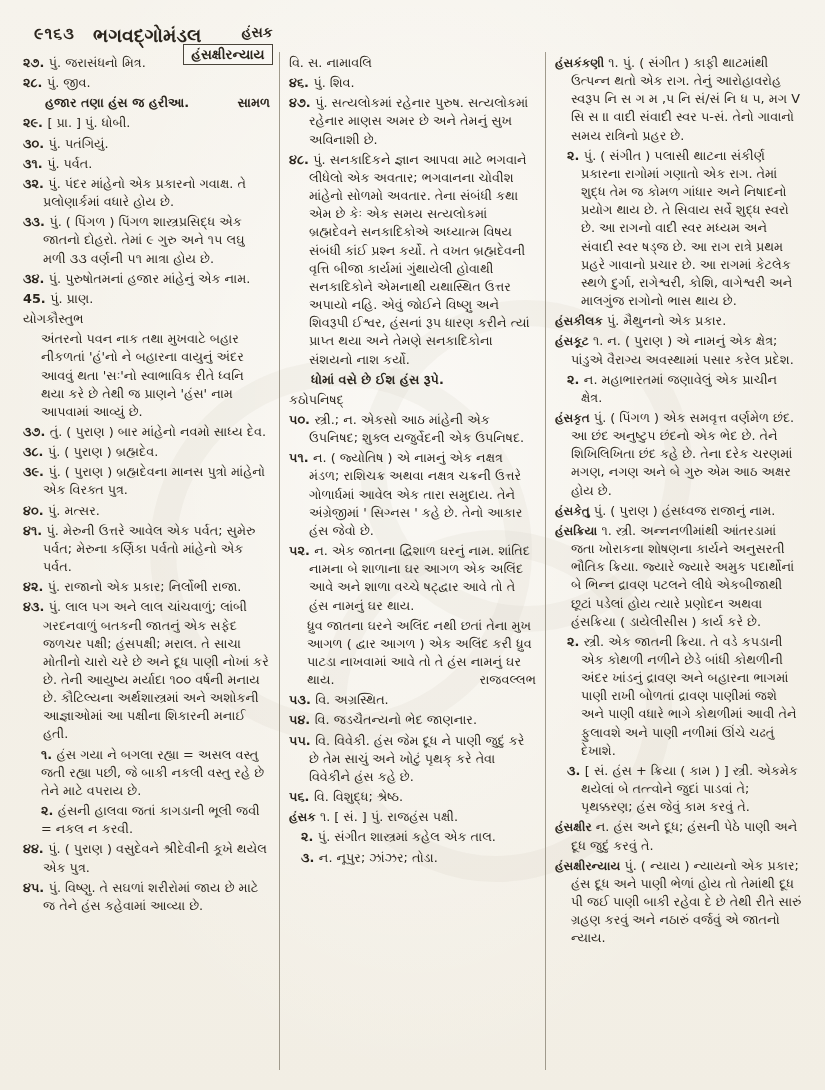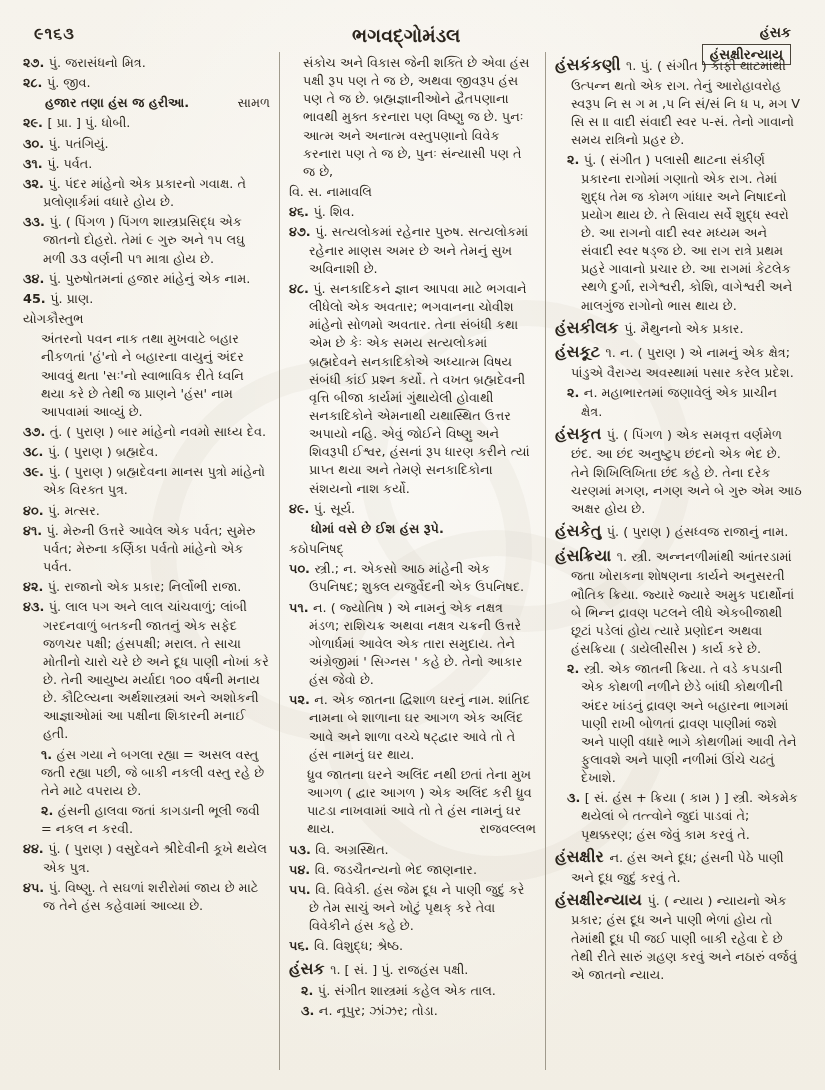--- a/index.html
+++ b/index.html
@@ -18,21 +18,21 @@
     box-sizing:border-box;
   }
   
   .watermark{position:absolute;left:150px;top:300px;width:520px;height:520px;pointer-events:none;opacity:.5;}
   .watermark .c{position:absolute;border-radius:50%;border:26px solid rgba(190,182,164,.22);}
   .c1{left:0;top:60px;width:330px;height:330px;}
   .c2{left:210px;top:0;width:280px;height:280px;border-color:rgba(190,182,164,.16);}
   .c3{left:170px;top:230px;width:300px;height:300px;border-color:rgba(190,182,164,.14);}
   
   .header{
-    display:flex;justify-content:space-between;align-items:flex-start;
+    display:flex;align-items:flex-start;
     padding:24px 34px 4px 34px;height:48px;box-sizing:border-box;
   }
   .pageno{font-weight:bold;font-size:16px;letter-spacing:1px;}
   .title{font-weight:bold;font-size:19px;transform:translateX(18px);}
   .head-right{text-align:right;line-height:1.25;}
   .run-head{font-weight:bold;font-size:14px;margin-bottom:2px;}
   .boxed-head{
     display:inline-block;font-weight:bold;font-size:13.5px;
     border:1.5px solid #4a443a;padding:1px 7px 2px 7px;background:rgba(255,255,255,.25);
   }
@@ -42,27 +42,27 @@
     padding:4px 14px 0 14px;height:1022px;box-sizing:border-box;overflow:hidden;
     position:relative;z-index:2;
   }
   .col{flex:1 1 0;padding:2px 9px 0 9px;font-size:12.8px;line-height:1.42;overflow:hidden;}
   .col.divider{border-right:1px solid #a09a8c;}
   
   .blk{margin:0 0 2px 0;}
   .sense{padding-left:20px;text-indent:-20px;}
   .sense .lead{font-weight:bold;}
   .entry{padding-left:16px;text-indent:-16px;}
-  .entry .lead{font-weight:bold;font-size:16px;margin-top:44px;}
+  .entry .lead{font-weight:bold;font-size:12px;margin-top:44px;}
   .subsense{padding-left:26px;text-indent:-14px;}
   .subsense .lead{font-weight:bold;}
   .note{padding-left:18px;}
   .note .lead{font-weight:bold;}
   .quote{padding-left:22px;font-weight:bold;}
-  .quote .src{float:right;font-weight:normal;padding-left:6px;}
+  .quote .src{float:right;font-weight:bold;padding-left:6px;}
   .source{text-align:left;padding-right:6px;}
   .para{padding-left:14px;}
 </style>
 </head>
 <body>
 
 <div class="page">
 
   <div class="watermark">
     <div class="c c1"></div>
@@ -99,26 +99,24 @@
         <div class="blk sense"><span class="lead">૪૦. </span><span class="txt">પું. મત્સર.</span></div>
         <div class="blk sense"><span class="lead">૪૧. </span><span class="txt">પું. મેરુની ઉત્તરે આવેલ એક પર્વત; સુમેરુ પર્વત; મેરુના કર્ણિકા પર્વતો માંહેનો એક પર્વત.</span></div>
         <div class="blk sense"><span class="lead">૪૨. </span><span class="txt">પું. રાજાનો એક પ્રકાર; નિર્લોભી રાજા.</span></div>
         <div class="blk sense"><span class="lead">૪૩. </span><span class="txt">પું. લાલ પગ અને લાલ ચાંચવાળું; લાંબી ગરદનવાળું બતકની જાતનું એક સફેદ જળચર પક્ષી; હંસપક્ષી; મરાલ. તે સાચા મોતીનો ચારો ચરે છે અને દૂધ પાણી નોખાં કરે છે. તેની આયુષ્ય મર્યાદા ૧૦૦ વર્ષની મનાય છે. કૌટિલ્યના અર્થશાસ્ત્રમાં અને અશોકની આજ્ઞાઓમાં આ પક્ષીના શિકારની મનાઈ હતી.</span></div>
         <div class="blk note"><span class="lead">૧. </span><span class="txt">હંસ ગયા ને બગલા રહ્યા = અસલ વસ્તુ જતી રહ્યા પછી, જે બાકી નકલી વસ્તુ રહે છે તેને માટે વપરાય છે.</span></div>
         <div class="blk note"><span class="lead">૨. </span><span class="txt">હંસની હાલવા જતાં કાગડાની ભૂલી જવી = નકલ ન કરવી.</span></div>
         <div class="blk sense"><span class="lead">૪૪. </span><span class="txt">પું. ( પુરાણ ) વસુદેવને શ્રીદેવીની કૂખે થયેલ એક પુત્ર.</span></div>
         <div class="blk sense"><span class="lead">૪૫. </span><span class="txt">પું. વિષ્ણુ. તે સઘળાં શરીરોમાં જાય છે માટે જ તેને હંસ કહેવામાં આવ્યા છે.</span></div>
       </div>
     <div class="col divider">
-        <div class="blk para"><span class="txt">સંકોચ અને વિકાસ જેની શક્તિ છે એવા હંસ પક્ષી રૂપ પણ તે જ છે, અથવા જીવરૂપ હંસ પણ તે જ છે. બ્રહ્મજ્ઞાનીઓને દ્વૈતપણાના ભાવથી મુક્ત કરનારા પણ વિષ્ણુ જ છે. પુનઃ આત્મ અને અનાત્મ વસ્તુપણાનો વિવેક કરનારા પણ તે જ છે, પુનઃ સંન્યાસી પણ તે જ છે,</span></div>
         <div class="blk source"><span class="txt">વિ. સ. નામાવલિ</span></div>
         <div class="blk sense"><span class="lead">૪૬. </span><span class="txt">પું. શિવ.</span></div>
         <div class="blk sense"><span class="lead">૪૭. </span><span class="txt">પું. સત્યલોકમાં રહેનાર પુરુષ. સત્યલોકમાં રહેનાર માણસ અમર છે અને તેમનું સુખ અવિનાશી છે.</span></div>
         <div class="blk sense"><span class="lead">૪૮. </span><span class="txt">પું. સનકાદિકને જ્ઞાન આપવા માટે ભગવાને લીધેલો એક અવતાર; ભગવાનના ચોવીશ માંહેનો સોળમો અવતાર. તેના સંબંધી કથા એમ છે કેઃ એક સમય સત્યલોકમાં બ્રહ્મદેવને સનકાદિકોએ અધ્યાત્મ વિષય સંબંધી કાંઈ પ્રશ્ન કર્યો. તે વખત બ્રહ્મદેવની વૃત્તિ બીજા કાર્યમાં ગુંથાયેલી હોવાથી સનકાદિકોને એમનાથી યથાસ્થિત ઉત્તર અપાયો નહિ. એવું જોઈને વિષ્ણુ અને શિવરૂપી ઈશ્વર, હંસનાં રૂપ ધારણ કરીને ત્યાં પ્રાપ્ત થયા અને તેમણે સનકાદિકોના સંશયનો નાશ કર્યો.</span></div>
-        <div class="blk sense"><span class="lead">૪૯. </span><span class="txt">પું. સૂર્ય.</span></div>
         <div class="blk quote"><span class="txt">ધોમાં વસે છે ઈશ હંસ રૂપે.</span></div>
         <div class="blk source"><span class="txt">કઠોપનિષદ્</span></div>
         <div class="blk sense"><span class="lead">૫૦. </span><span class="txt">સ્ત્રી.; ન. એકસો આઠ માંહેની એક ઉપનિષદ; શુક્લ યજુર્વેદની એક ઉપનિષદ.</span></div>
         <div class="blk sense"><span class="lead">૫૧. </span><span class="txt">ન. ( જ્યોતિષ ) એ નામનું એક નક્ષત્ર મંડળ; રાશિચક્ર અથવા નક્ષત્ર ચક્રની ઉત્તરે ગોળાર્ધમાં આવેલ એક તારા સમુદાય. તેને અંગ્રેજીમાં ' સિગ્નસ ' કહે છે. તેનો આકાર હંસ જેવો છે.</span></div>
         <div class="blk sense"><span class="lead">૫૨. </span><span class="txt">ન. એક જાતના દ્વિશાળ ઘરનું નામ. શાંતિદ નામના બે શાળાના ઘર આગળ એક અલિંદ આવે અને શાળા વચ્ચે ષટ્દ્વાર આવે તો તે હંસ નામનું ઘર થાય.</span></div>
         <div class="blk note"><span class="txt">ધ્રુવ જાતના ઘરને અલિંદ નથી છતાં તેના મુખ આગળ ( દ્વાર આગળ ) એક અલિંદ કરી ધ્રુવ પાટડા નાખવામાં આવે તો તે હંસ નામનું ઘર થાય.</span><span class="src" style="float: right; font-weight: normal;">રાજવલ્લભ</span></div>
         <div class="blk sense"><span class="lead">૫૩. </span><span class="txt">વિ. અગ્રસ્થિત.</span></div>
         <div class="blk sense"><span class="lead">૫૪. </span><span class="txt">વિ. જડચૈતન્યનો ભેદ જાણનાર.</span></div>
         <div class="blk sense"><span class="lead">૫૫. </span><span class="txt">વિ. વિવેકી. હંસ જેમ દૂધ ને પાણી જુદું કરે છે તેમ સાચું અને ખોટું પૃથક્ કરે તેવા વિવેકીને હંસ કહે છે.</span></div>
         <div class="blk sense"><span class="lead">૫૬. </span><span class="txt">વિ. વિશુદ્ધ; શ્રેષ્ઠ.</span></div>

